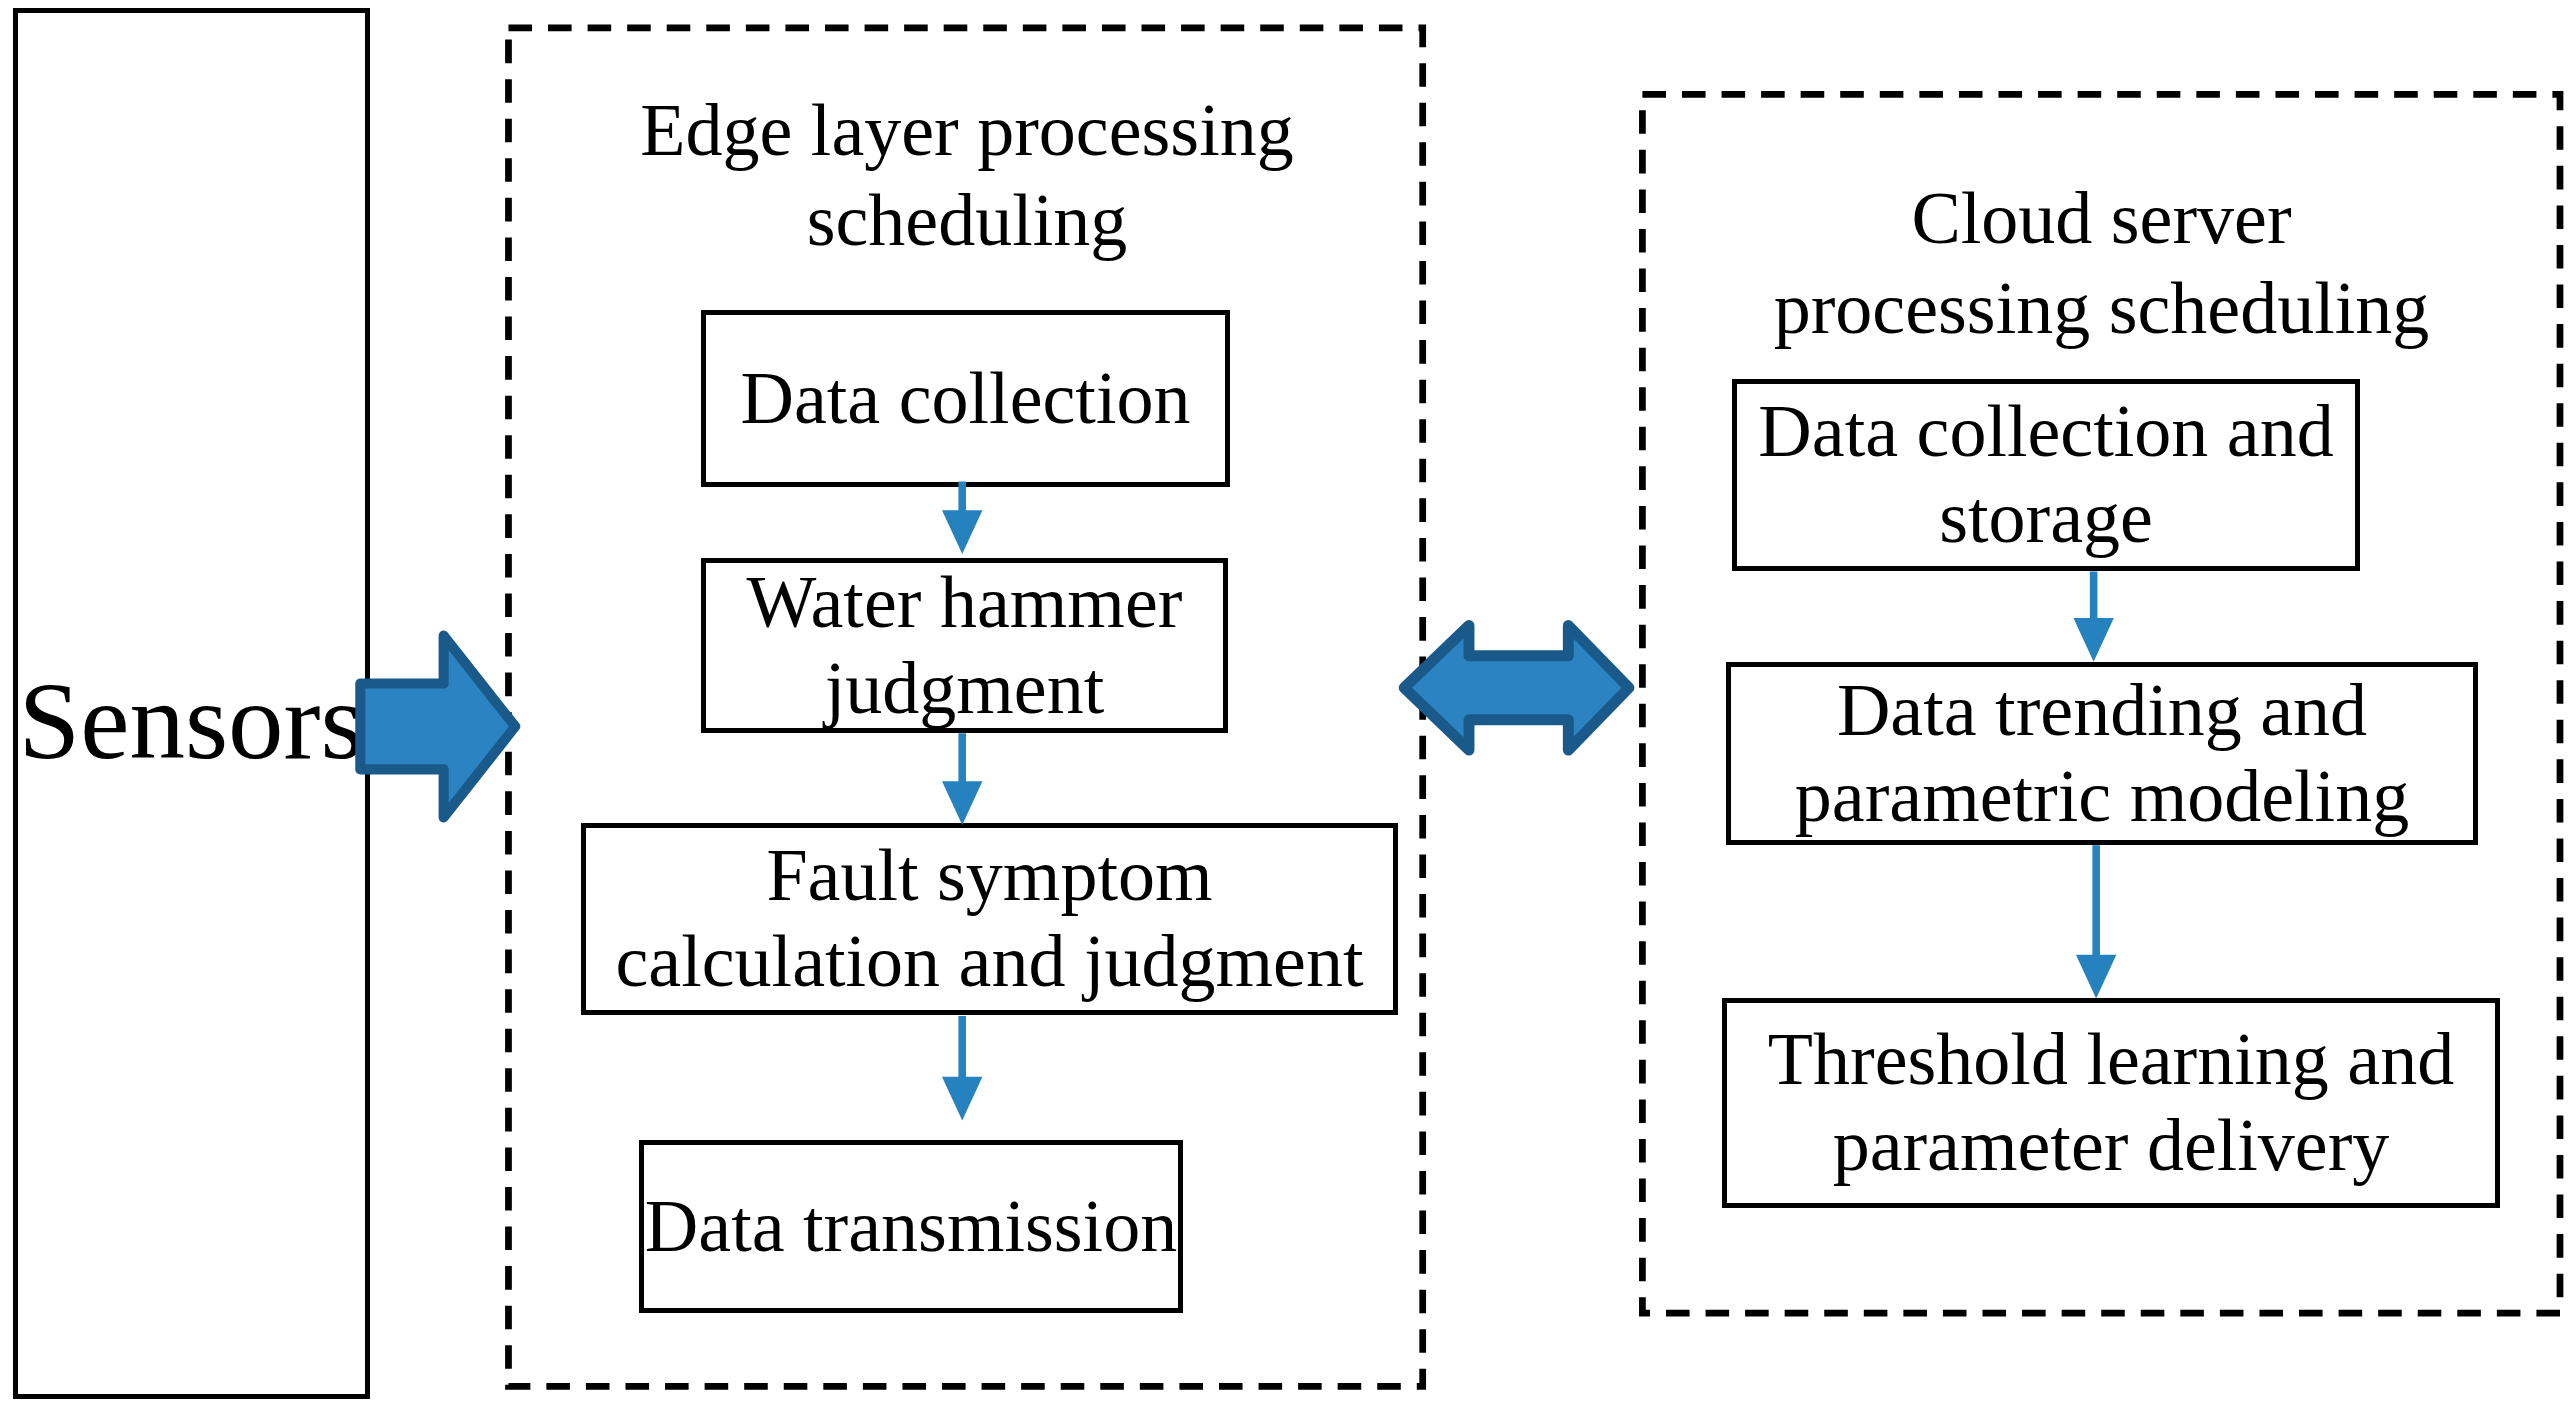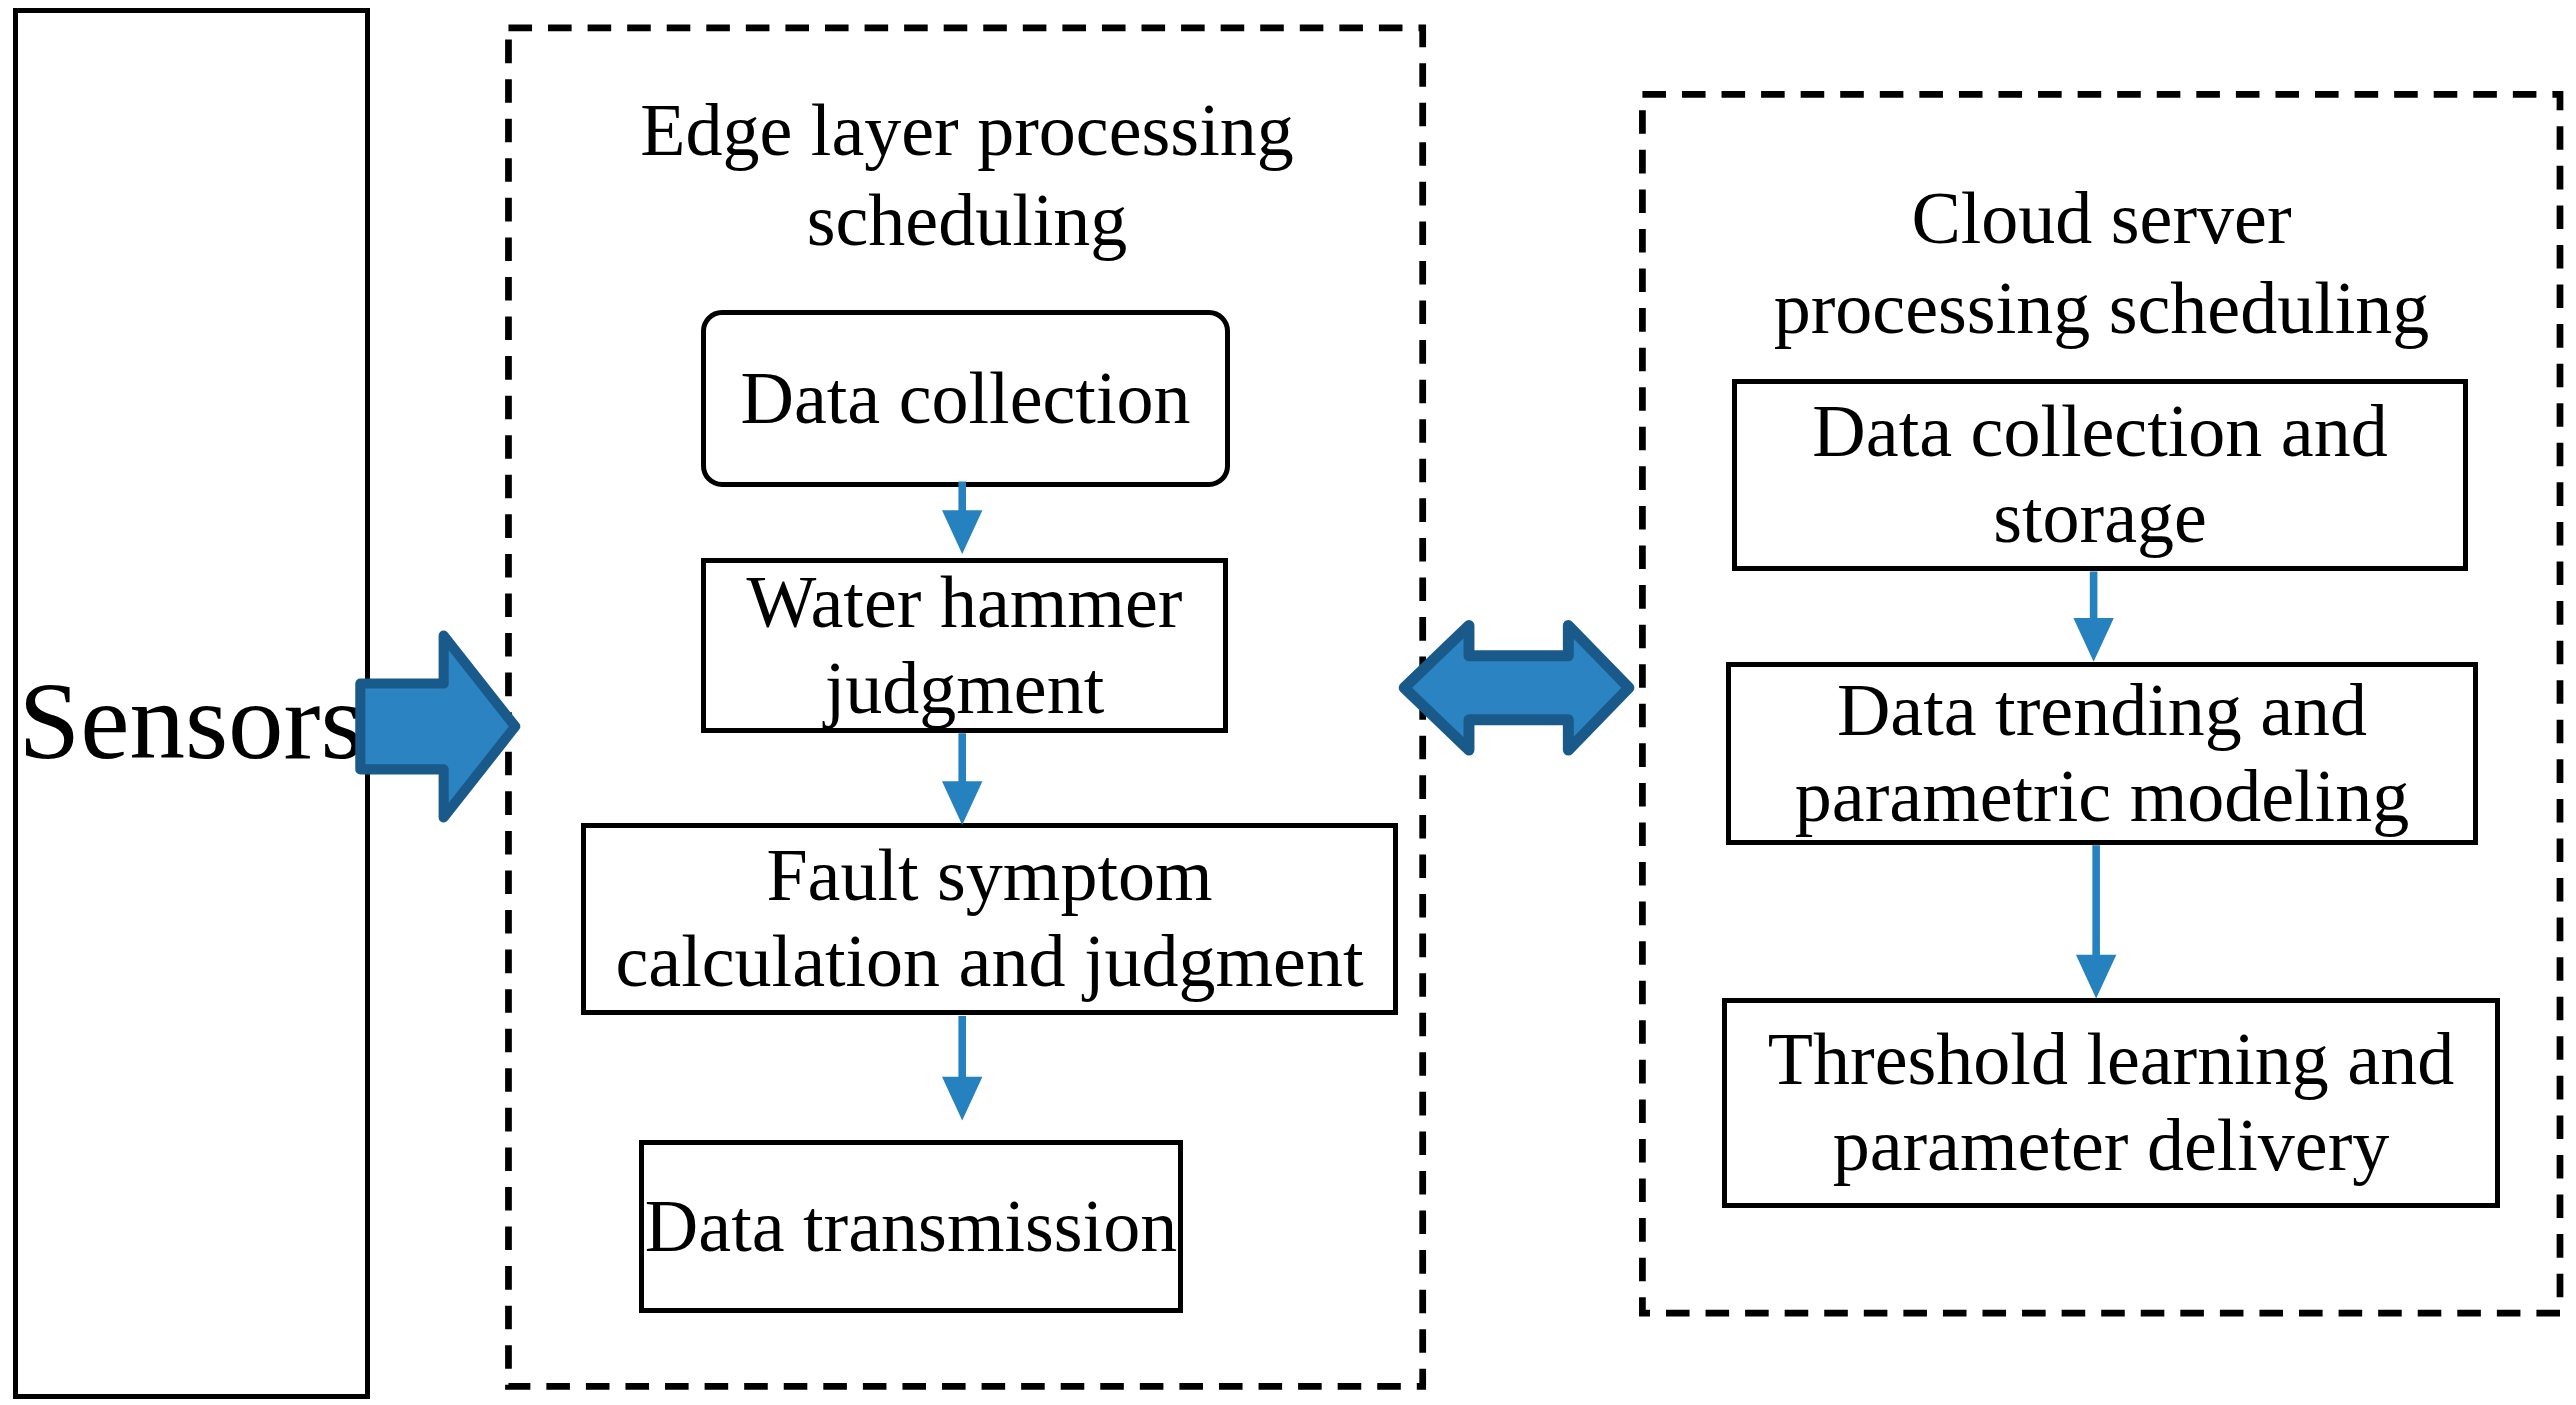--- a/index.html
+++ b/index.html
@@ -37,26 +37,26 @@
   }
   .sensors-label{
     font-size:111px;
     line-height:1;
     transform:translateY(17px);
     white-space:nowrap;
   }
   .edge-title{ left:546px; top:77px;  width:842px; }
   .cloud-title{ left:1748px; top:165px; width:707px; }
 
-  .edge-step-1{ left:701px;  top:310px;  width:529px; height:177px;border-radius:21px; }
+  .edge-step-1{ left:701px;  top:310px;  width:529px; height:177px; }
   .edge-step-2{ left:701px;  top:558px;  width:527px; height:175px; }
   .edge-step-3{ left:557px;  top:823px;  width:817px; height:192px;margin-left:24px; }
   .edge-step-4{ left:639px;  top:1140px; width:544px; height:173px; }
 
-  .cloud-step-1{ left:1732px; top:379px;  width:736px; height:192px; }
+  .cloud-step-1{ left:1732px; top:379px;  width:628px; height:192px; }
   .cloud-step-2{ left:1726px; top:662px;  width:752px; height:183px; }
   .cloud-step-3{ left:1722px; top:998px; width:778px; height:210px; }
 
   .overlay{
     position:absolute;left:0;top:0;width:2576px;height:1405px;
     pointer-events:none;
   }
 </style>
 </head>
 <body>

